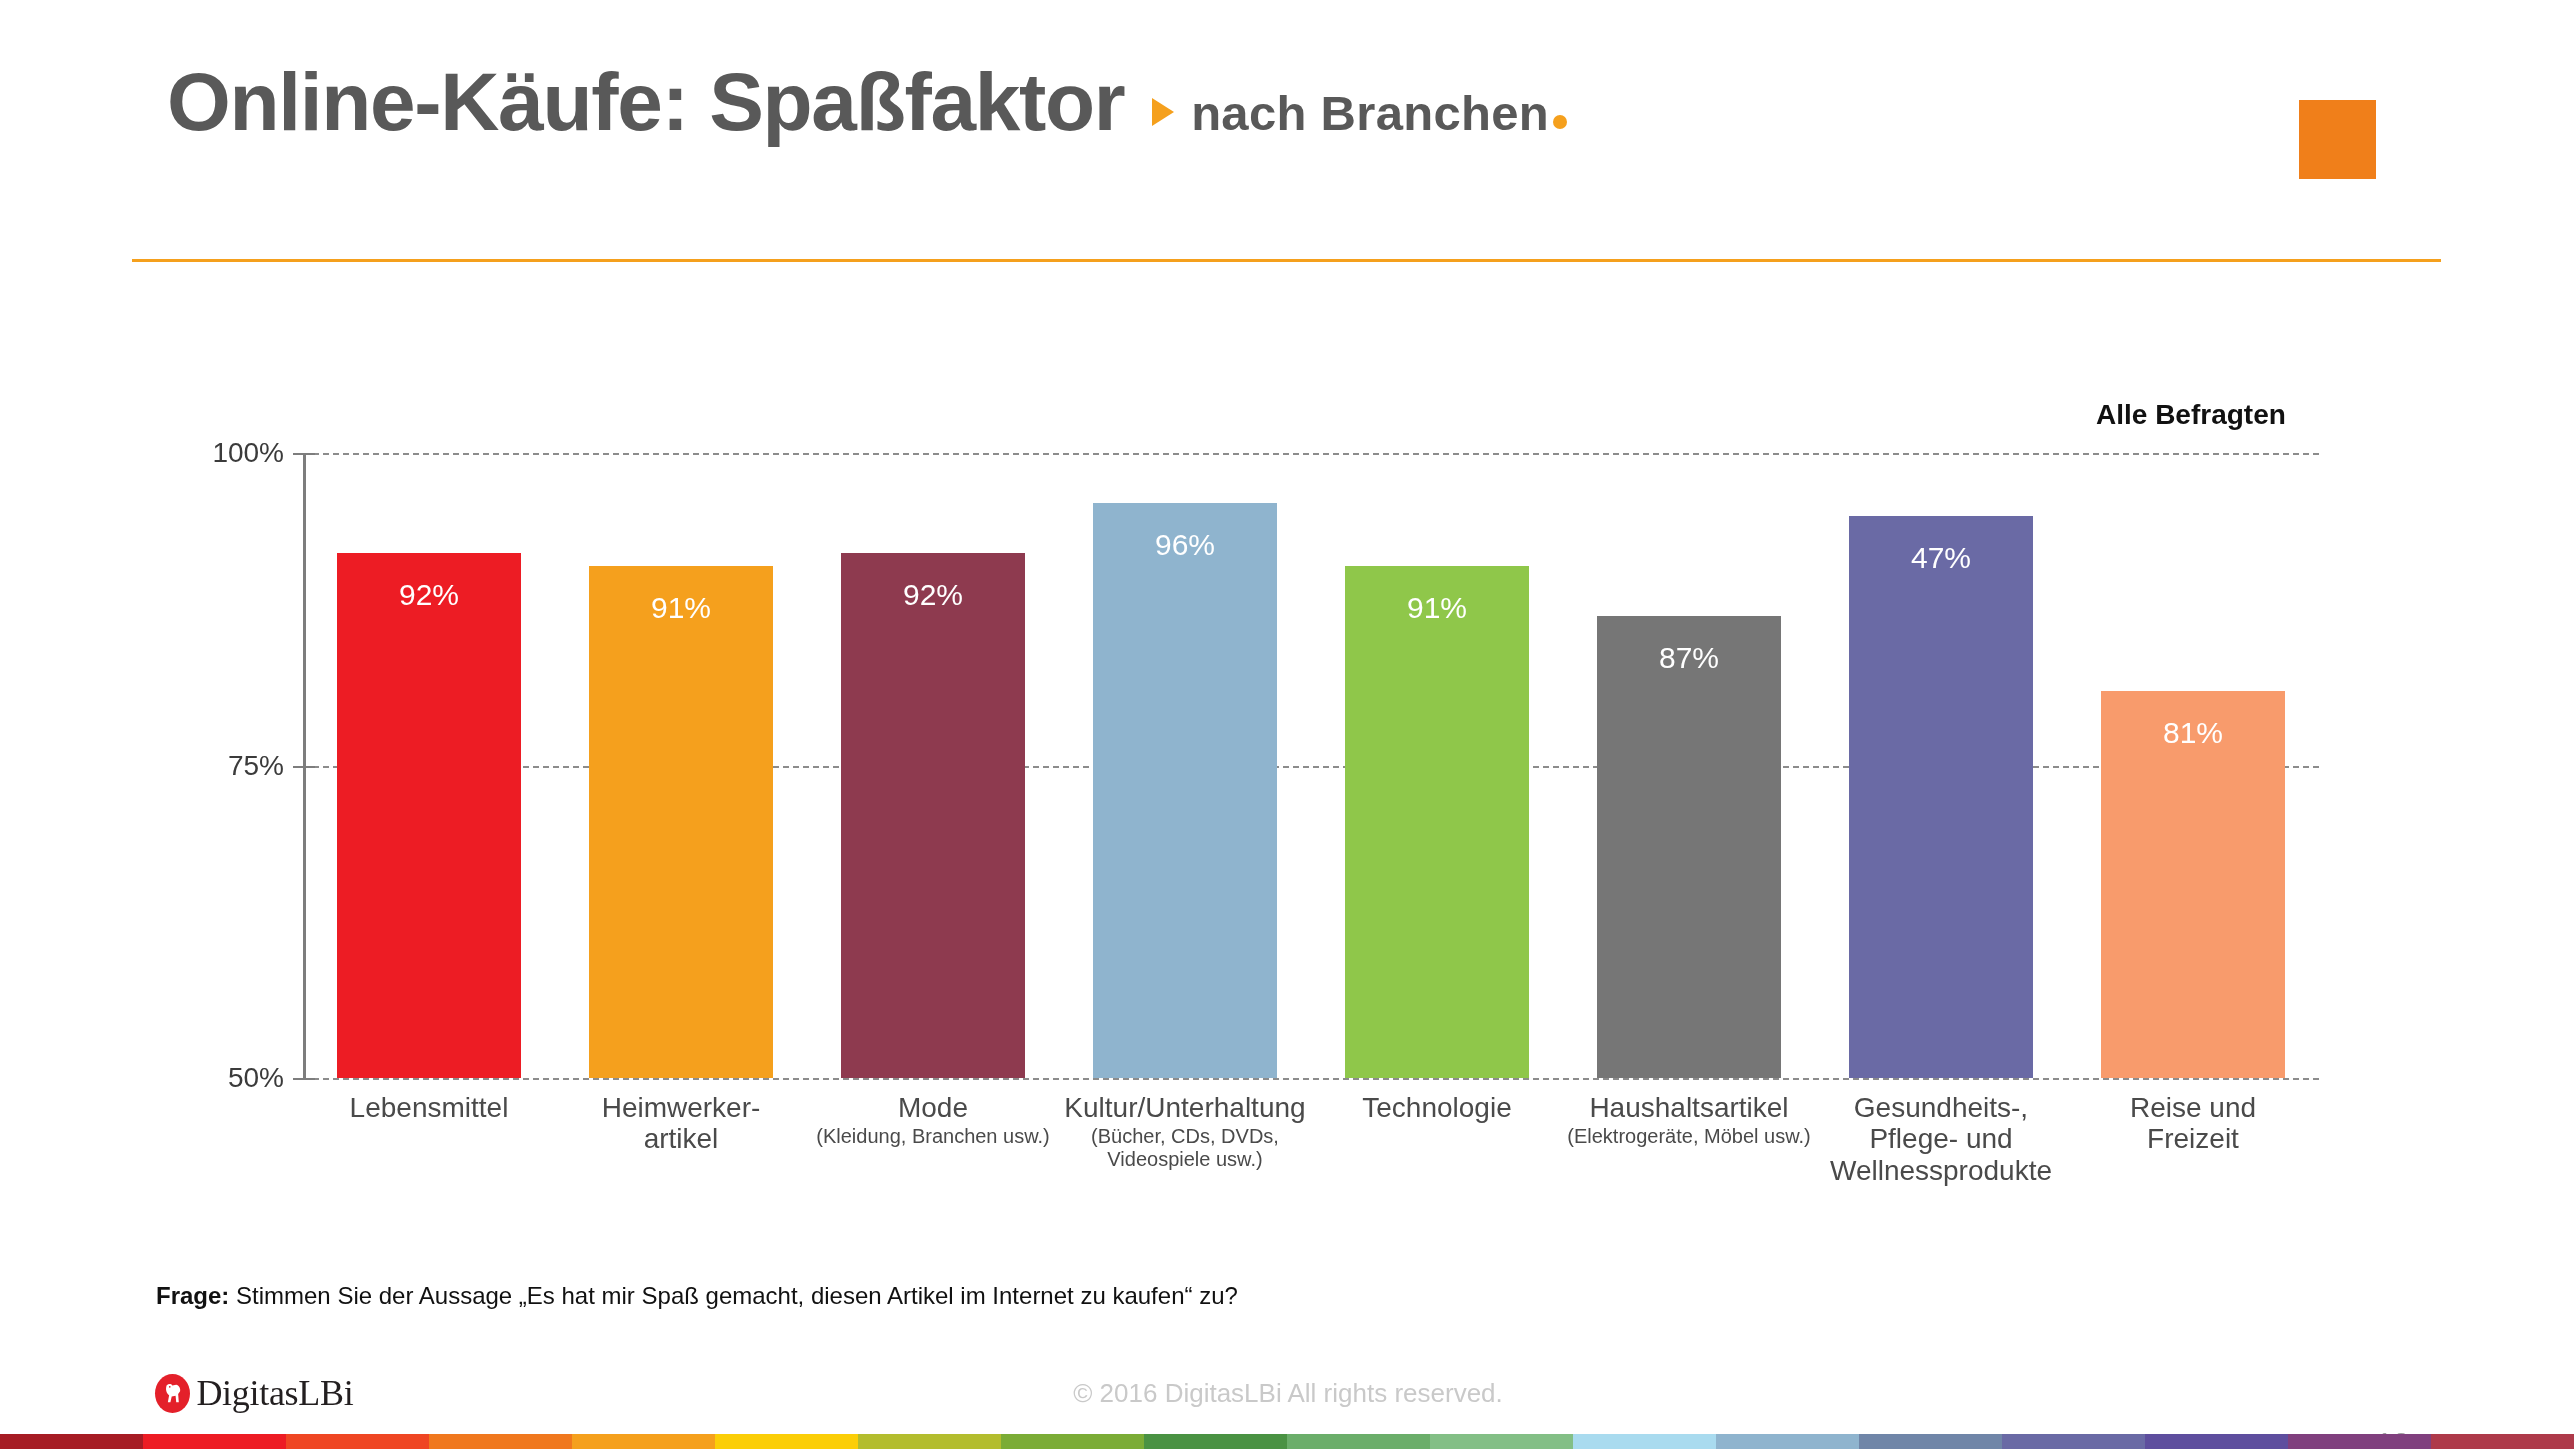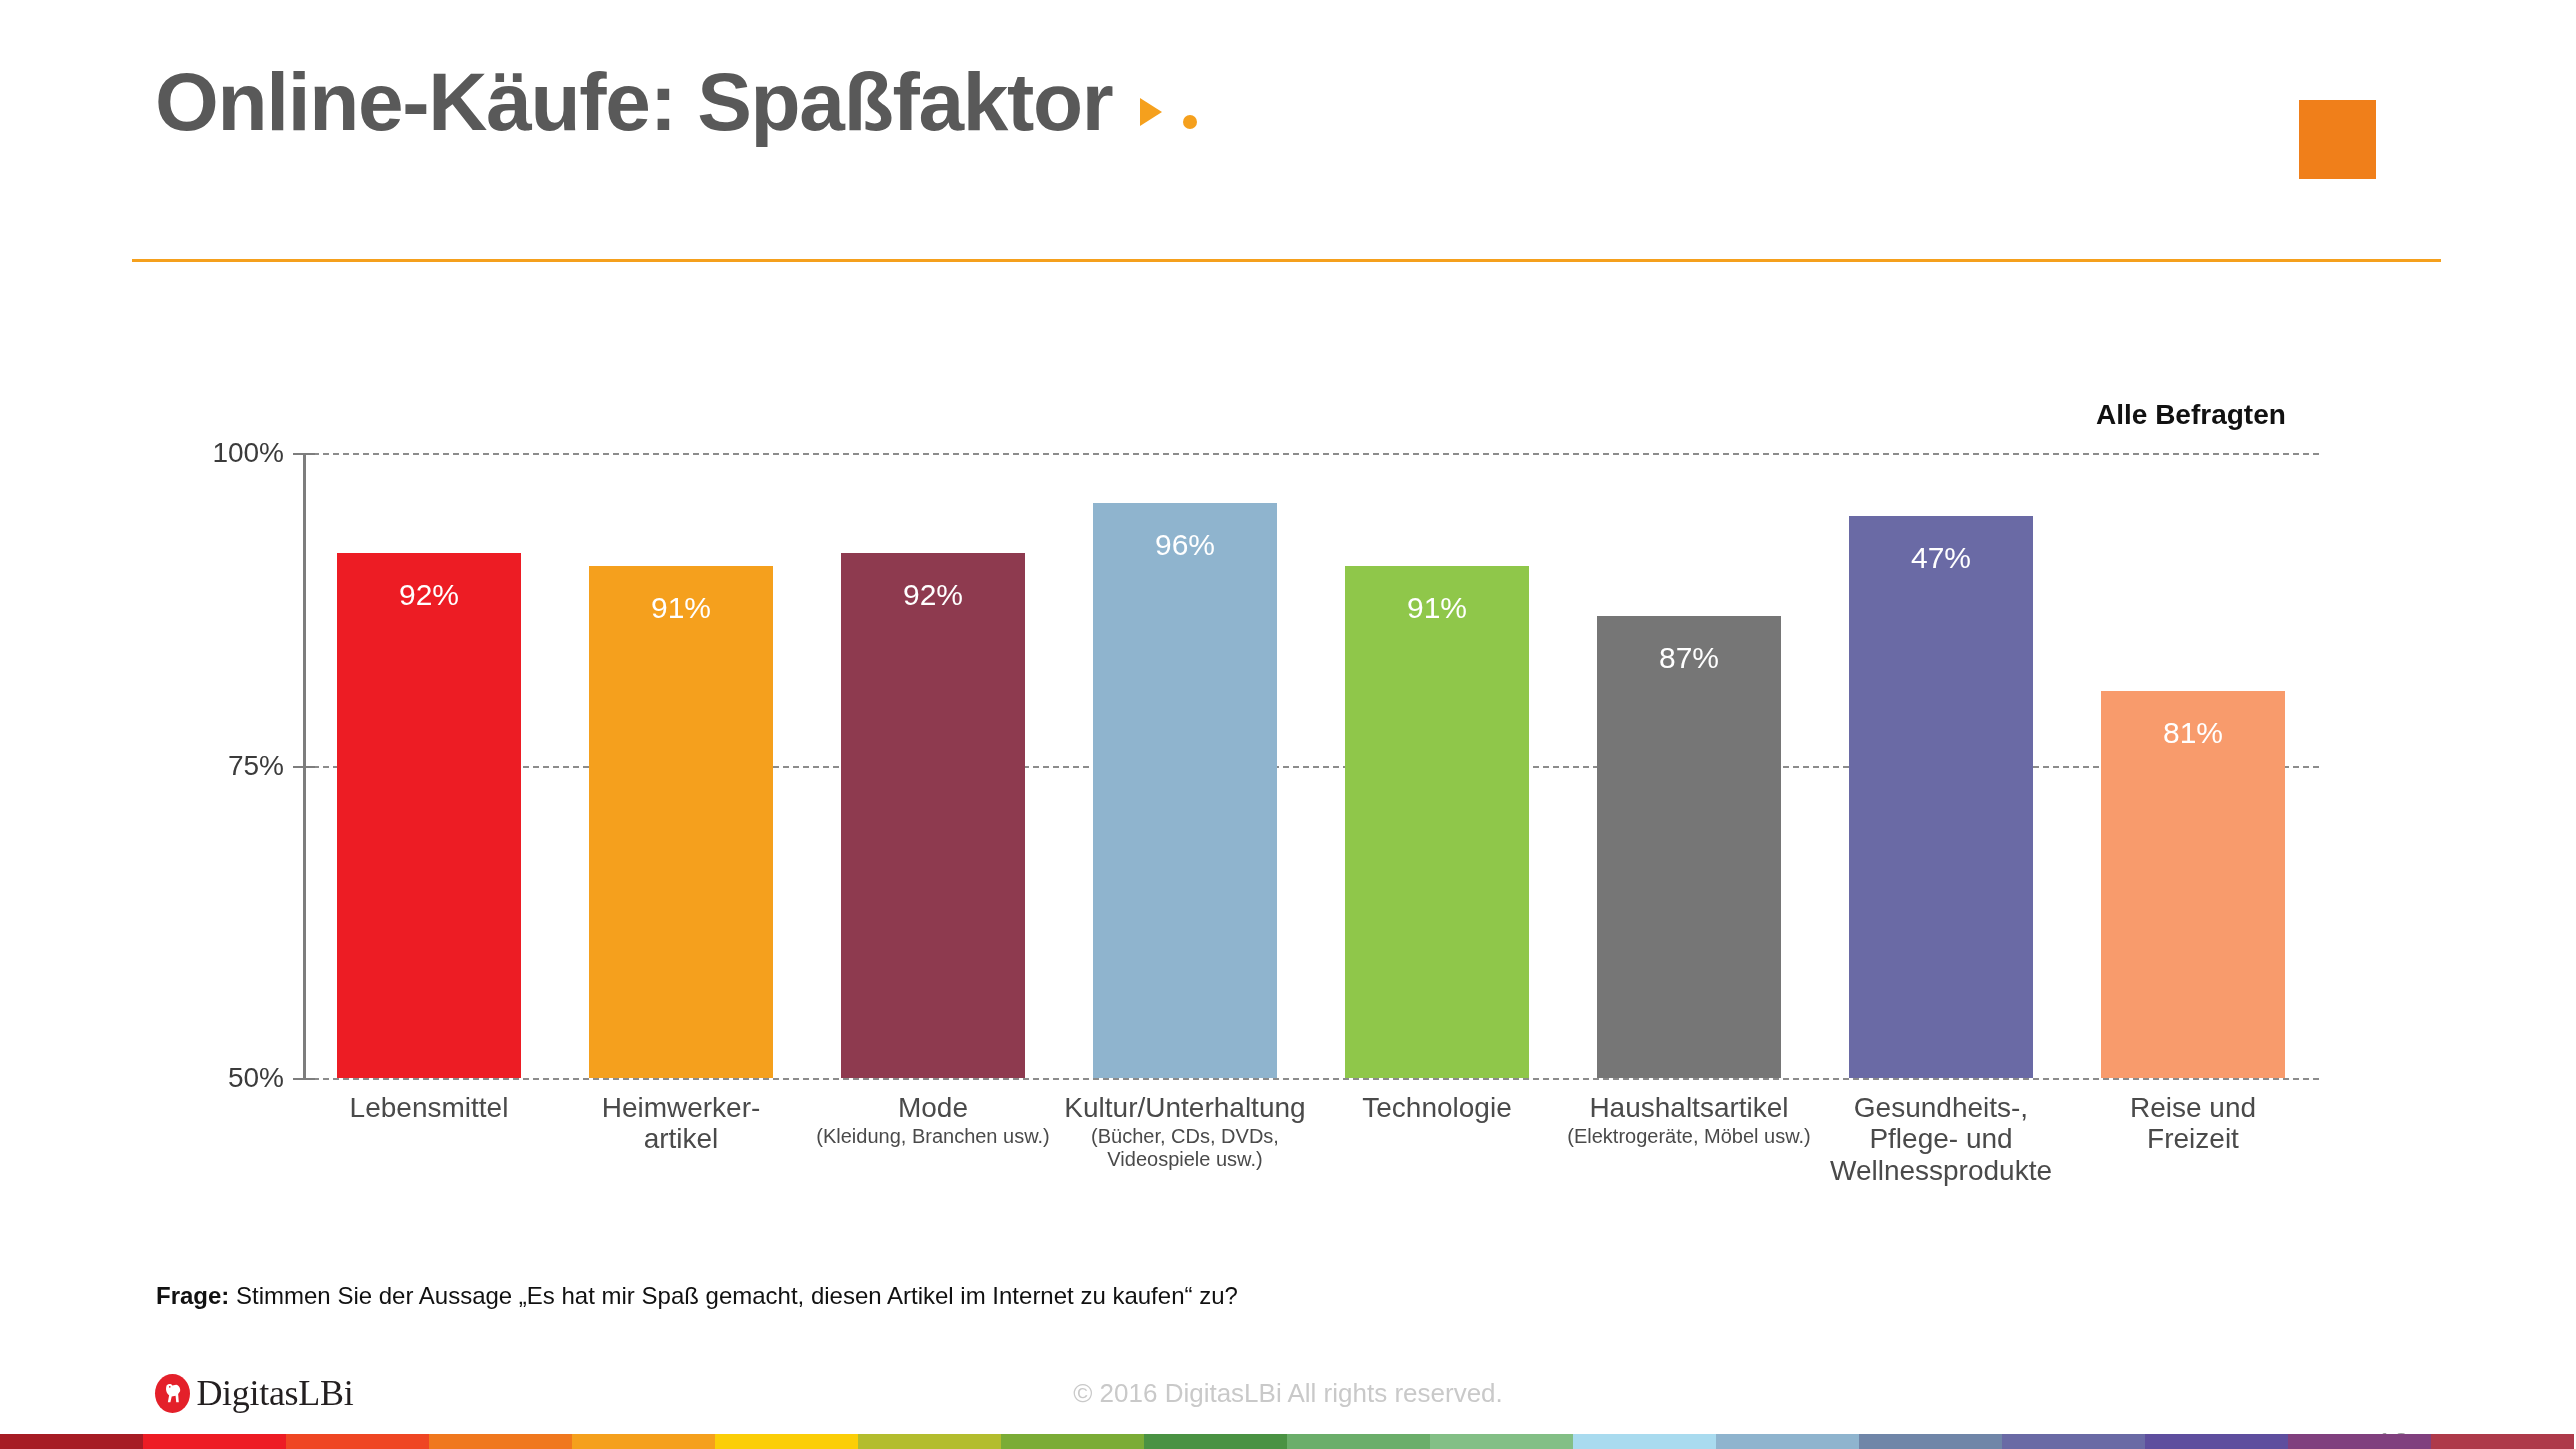--- a/index.html
+++ b/index.html
@@ -8,21 +8,21 @@
     background:#ffffff;
     font-family:"Liberation Sans", sans-serif;
     overflow:hidden;
     position:relative;
   }
 
   
   #header{position:absolute;left:0;top:0;width:2576px;height:270px;}
   #title-row{position:absolute;left:155px;top:61px;display:flex;align-items:baseline;white-space:nowrap;}
   #title-main{
-    font-size:82px;font-weight:bold;color:#595959;letter-spacing:-1.3px;line-height:1;
+    font-size:82px;font-weight:bold;color:#595959;letter-spacing:-1.3px;line-height:1;margin-left:12px;
   }
   #title-arrow{
     display:inline-block;width:0;height:0;margin-left:28px;margin-right:16.7px;
     border-left:22px solid #F5A01D;
     border-top:14px solid transparent;
     border-bottom:14px solid transparent;
     position:relative;top:-3.9px;
   }
   #title-sub{
     font-size:49px;font-weight:bold;color:#595959;letter-spacing:0.3px;line-height:1;
@@ -97,20 +97,21 @@
   #stripe{position:absolute;left:0;top:1434px;width:2576px;height:15.5px;display:flex;}
   #stripe div{height:15.5px;}
 </style>
 </head>
 <body>
 
 <div id="header">
   <div id="title-row">
     <span id="title-main">Online-Käufe: Spaßfaktor</span>
     <span id="title-arrow"></span>
+    <span id="title-sub">nach Branchen</span>
     <span id="title-dot"></span>
   </div>
   <div id="title-square"></div>
   <div id="title-rule"></div>
 </div>
 
 <div id="chart">
   <div id="legend-note">Alle Befragten</div>
 
   <div id="grid-layer">

